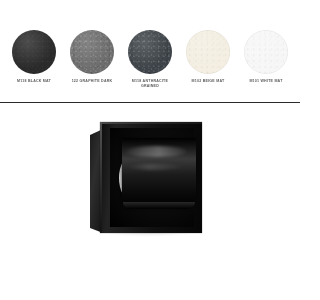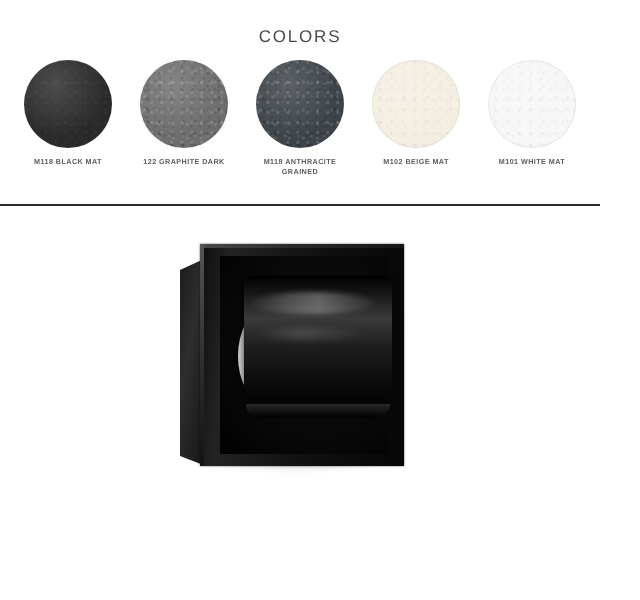--- a/index.html
+++ b/index.html
@@ -242,21 +242,20 @@
     filter: blur(1px);
   }
 </style>
 </head>
 <body>
 
 <div id="root">
 
   <section class="colors-panel">
 
-    <div class="colors-heading">COLORS</div>
 
     <div class="swatch-row">
 
       <div class="swatch-cell">
         <div class="swatch-disc" style="background: rgb(42, 42, 42);">
           <span class="grain" style="opacity: 0.12;"></span>
           <span class="shade"></span>
         </div>
         <div class="swatch-label">M118 BLACK MAT</div>
       </div>

